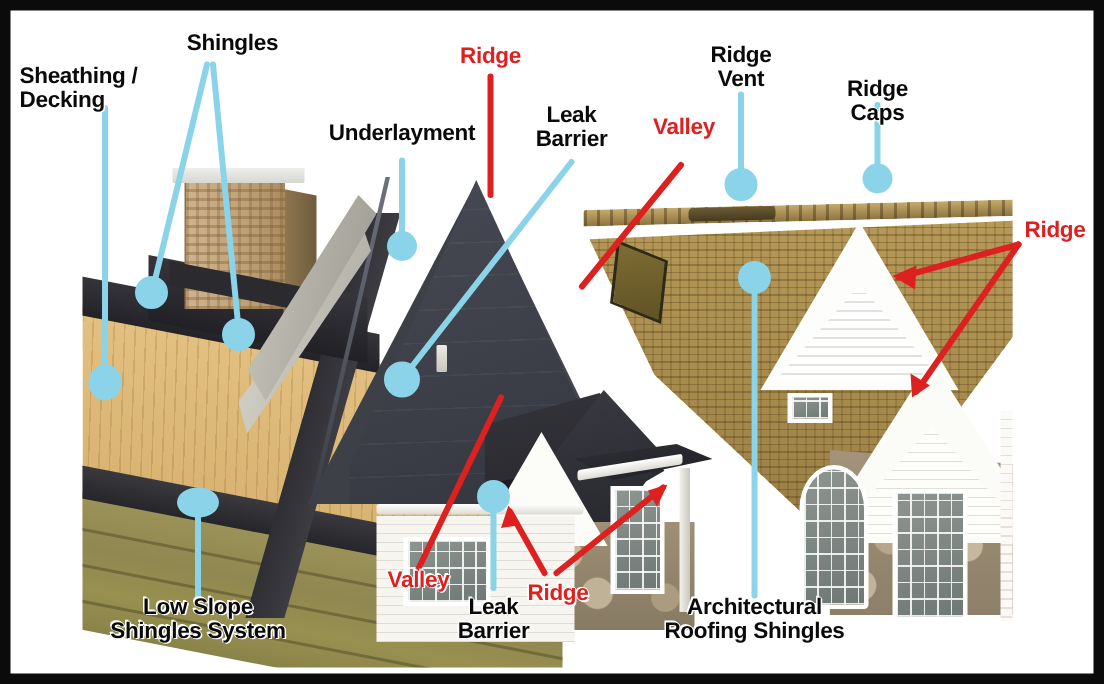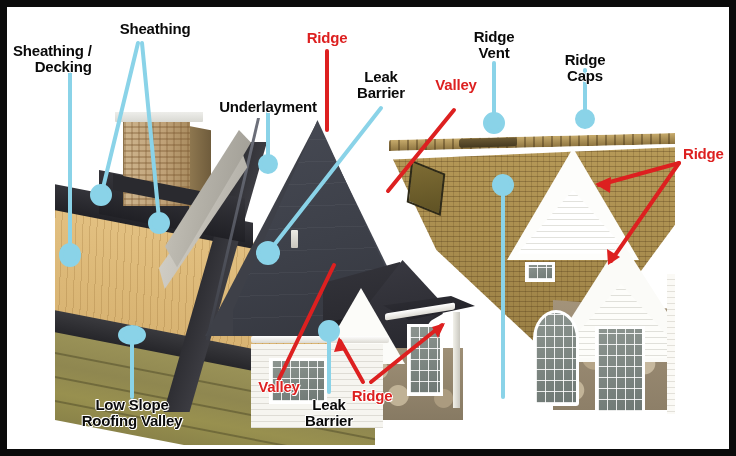--- a/index.html
+++ b/index.html
@@ -292,21 +292,21 @@
     line-height:16px;
     letter-spacing:-.2px;
     white-space:pre;
     color:#0a0a0a;
     text-shadow:
       .6px 0 0 #fff, -.6px 0 0 #fff, 0 .6px 0 #fff, 0 -.6px 0 #fff,
       1px 1px 0 #fff, -1px -1px 0 #fff;
   }
   .lbl.red{color:#dd2020;}
   .lbl.c{text-align:center;}
-  .lbl.l{text-align:right;}
+  .lbl.l{text-align:left;}
 </style>
 </head>
 <body>
 
 <div id="stage">
   <div id="canvas">
 
     <div id="photo">
 
       <div class="pw deck-main"></div>
@@ -419,44 +419,46 @@
           <polygon points="601,258 600,242 613,250"></polygon>
 
           <polygon points="332,330 327,345 340,343"></polygon>
           <polygon points="438,316 425,320 431,331"></polygon>
         </g>
       </svg>
 
       <div class="lbl l" style="left:6px;  top:36px;">Sheathing /
 Decking</div>
 
-      <div class="lbl c" style="left:98px; top:14px; width:100px;">Sheathing</div>
-
-      <div class="lbl c" style="left:184px;top:92px; width:154px;">Underlayment</div>
+      <div class="lbl c" style="left:98px; top:14px; width:100px;">Shingles</div>
+
+      <div class="lbl c" style="left:184px;top:74px; width:154px;">Underlayment</div>
 
       <div class="lbl c red" style="left:278px;top:23px; width:84px;">Ridge</div>
 
       <div class="lbl c" style="left:334px;top:62px; width:80px;">Leak
 Barrier</div>
 
       <div class="lbl c red" style="left:412px;top:70px; width:74px;">Valley</div>
 
       <div class="lbl c" style="left:446px;top:22px; width:82px;">Ridge
 Vent</div>
 
       <div class="lbl c" style="left:540px;top:45px; width:76px;">Ridge
 Caps</div>
 
       <div class="lbl l red" style="left:676px;top:139px;">Ridge</div>
 
       <div class="lbl c" style="left:40px; top:390px; width:170px;">Low Slope
-Roofing Valley</div>
+Shingles System</div>
 
       <div class="lbl c red" style="left:222px;top:372px; width:100px;">Valley</div>
 
       <div class="lbl c" style="left:282px;top:390px; width:80px;">Leak
 Barrier</div>
 
       <div class="lbl c red" style="left:330px;top:381px; width:70px;">Ridge</div>
 
+      <div class="lbl c" style="left:408px;top:390px; width:176px;">Architectural
+Roofing Shingles</div>
     </div>
   </div>
 </div>
 
 </body></html>

